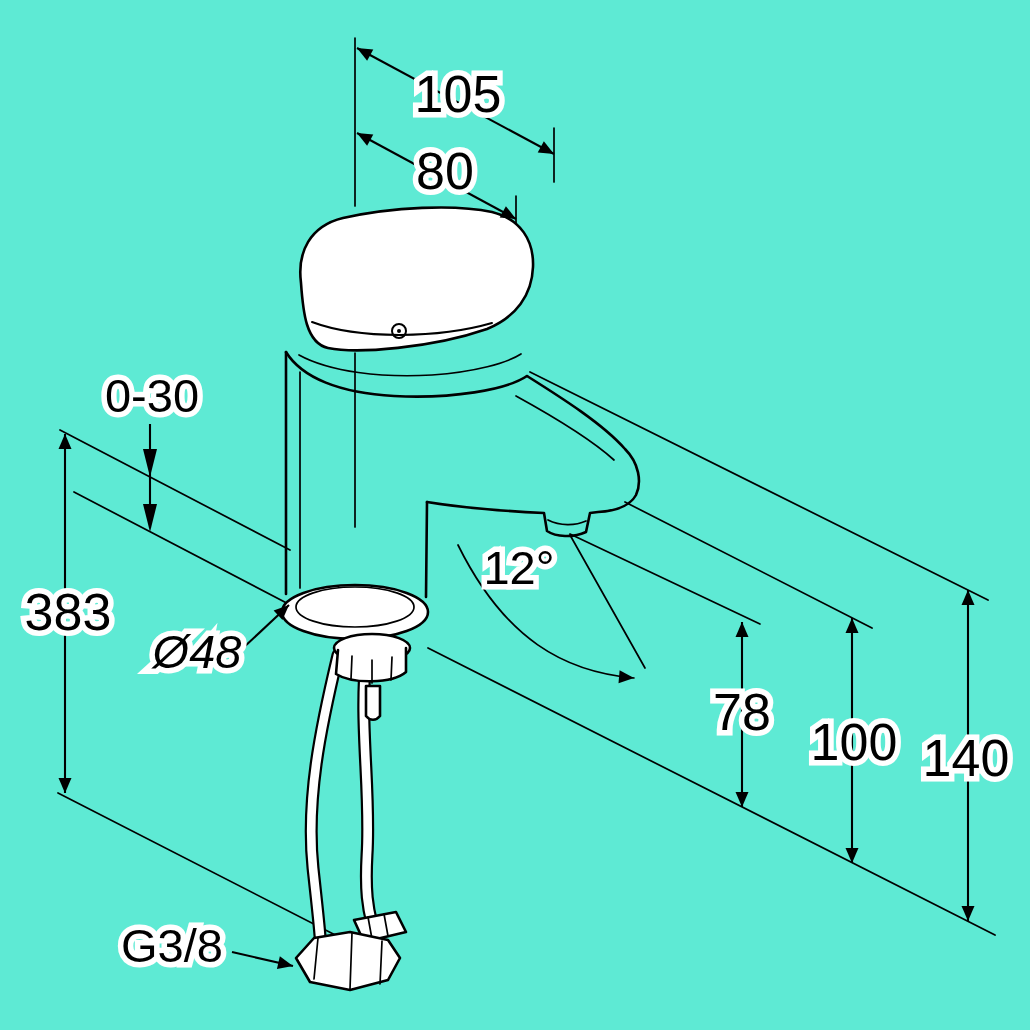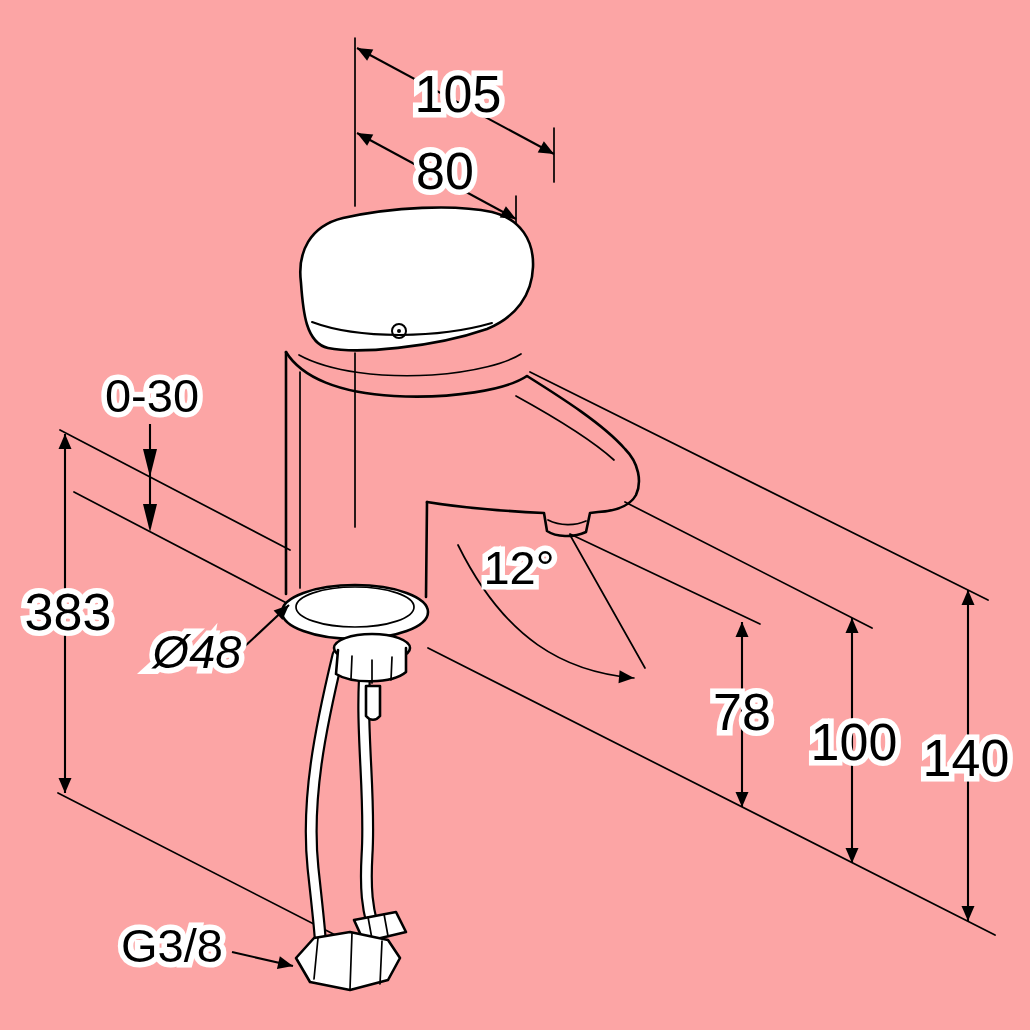--- a/index.html
+++ b/index.html
@@ -1,16 +1,16 @@
 <!DOCTYPE html>
 <html><head>
 <meta charset="utf-8">
 <style>
   html,body{margin:0;padding:0;background:#ffffff;}
-  .stage{width:1030px;height:1030px;position:relative;background:#fca5a5;overflow:hidden;}
+  .stage{width:1030px;height:1030px;position:relative;background:#5eead4;overflow:hidden;}
   svg{display:block;}
   .ol{fill:#ffffff;stroke:#000000;stroke-width:2.6;stroke-linejoin:round;stroke-linecap:round;}
   .ln{fill:none;stroke:#000000;stroke-width:2.6;stroke-linejoin:round;stroke-linecap:round;}
   .md{fill:none;stroke:#000000;stroke-width:2;stroke-linejoin:round;stroke-linecap:round;}
   .tn{fill:none;stroke:#000000;stroke-width:1.7;stroke-linecap:round;}
   .dm{fill:none;stroke:#000000;stroke-width:2.1;}
   .hoseO{fill:none;stroke:#000000;stroke-width:13;stroke-linecap:round;}
   .hoseI{fill:none;stroke:#ffffff;stroke-width:8.6;stroke-linecap:round;}
   .arrow{fill:#000000;stroke:none;}
   .lbl{font-family:"Liberation Sans",sans-serif;font-size:52px;fill:#000000;

